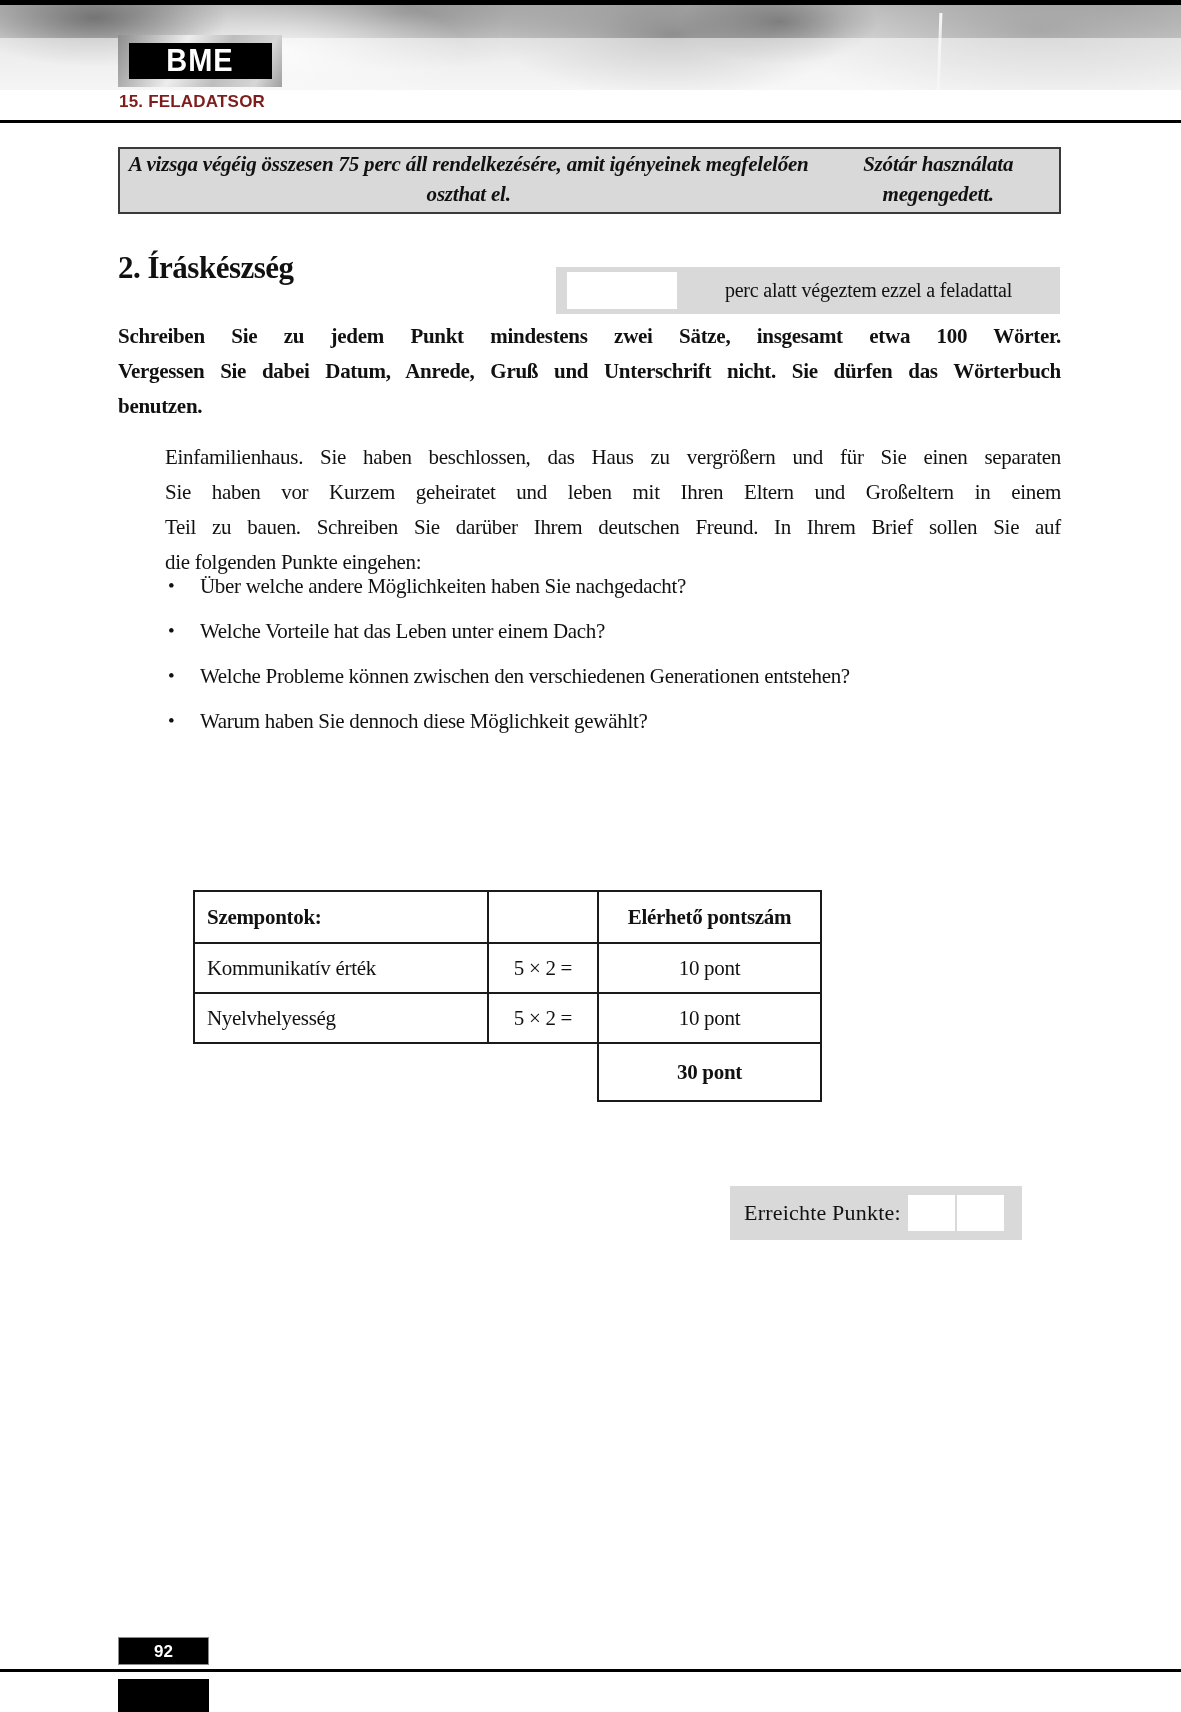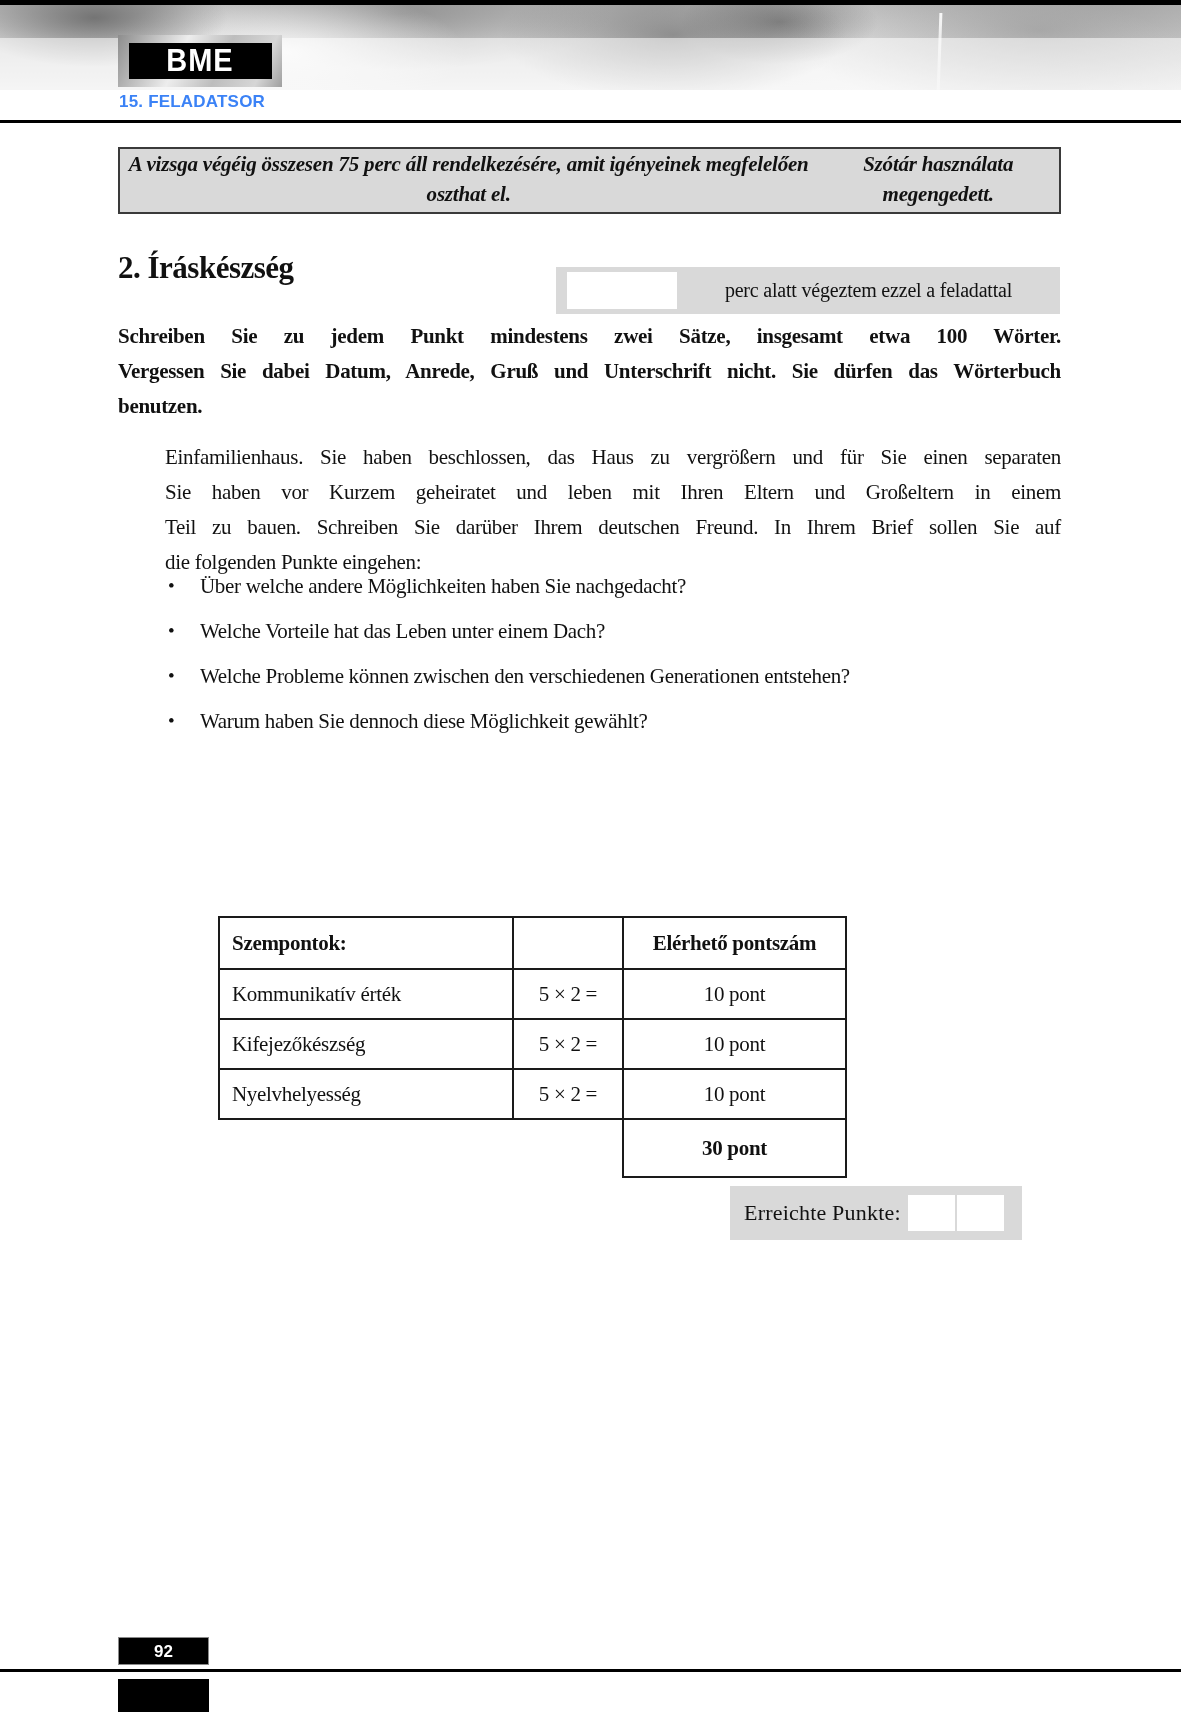--- a/index.html
+++ b/index.html
@@ -52,21 +52,21 @@
   }
   .bme-logo-text {
     font-family: "Liberation Sans", sans-serif;
     font-weight: bold; font-size: 29px; color: #fff;
     letter-spacing: 1px; line-height: 1;
     transform: scaleY(1.05);
   }
   .section-label {
     position: absolute; left: 119px; top: 92px;
     font-family: "Liberation Sans", sans-serif;
-    font-weight: bold; font-size: 17px; color: #3b82f6;
+    font-weight: bold; font-size: 17px; color: #7f1d1d;
     letter-spacing: 0.2px;
   }
   .header-rule {
     position: absolute; left: 0; top: 120px; width: 1181px; height: 3px;
     background: #000;
   }
 
   
   .notice-box {
     position: absolute; left: 118px; top: 147px; width: 943px; height: 67px;
@@ -117,21 +117,21 @@
     display: flex; align-items: flex-start;
     font-size: 21px; line-height: 28px; letter-spacing: -0.3px;
     margin-bottom: 17px;
   }
   .bullet-dot {
     width: 35px; flex: 0 0 auto; font-size: 19px; line-height: 28px;
     padding-left: 3px;
   }
 
   
-  .score-table-wrap { position: absolute; left: 218px; top: 890px; margin-top: 26px; }
+  .score-table-wrap { position: absolute; left: 193px; top: 890px; }
   table.score-table {
     border-collapse: collapse;
     font-size: 21px; letter-spacing: -0.3px;
   }
   table.score-table td {
     border: 2px solid #1a1a1a;
     padding: 0 12px;
     height: 50px;
     vertical-align: middle;
   }
@@ -244,25 +244,20 @@
           <td class="col-criterion">Szempontok:</td>
           <td class="col-formula"></td>
           <td class="col-points">Elérhető pontszám</td>
         </tr>
         <tr>
           <td class="col-criterion">Kommunikatív érték</td>
           <td class="col-formula">5 × 2 =</td>
           <td class="col-points">10 pont</td>
         </tr>
         <tr>
-          <td class="col-criterion">Kifejezőkészség</td>
-          <td class="col-formula">5 × 2 =</td>
-          <td class="col-points">10 pont</td>
-        </tr>
-        <tr>
           <td class="col-criterion">Nyelvhelyesség</td>
           <td class="col-formula">5 × 2 =</td>
           <td class="col-points">10 pont</td>
         </tr>
         <tr class="total-row">
           <td class="col-criterion no-border"></td>
           <td class="col-formula no-border"></td>
           <td class="col-points">30 pont</td>
         </tr>
       </tbody>

